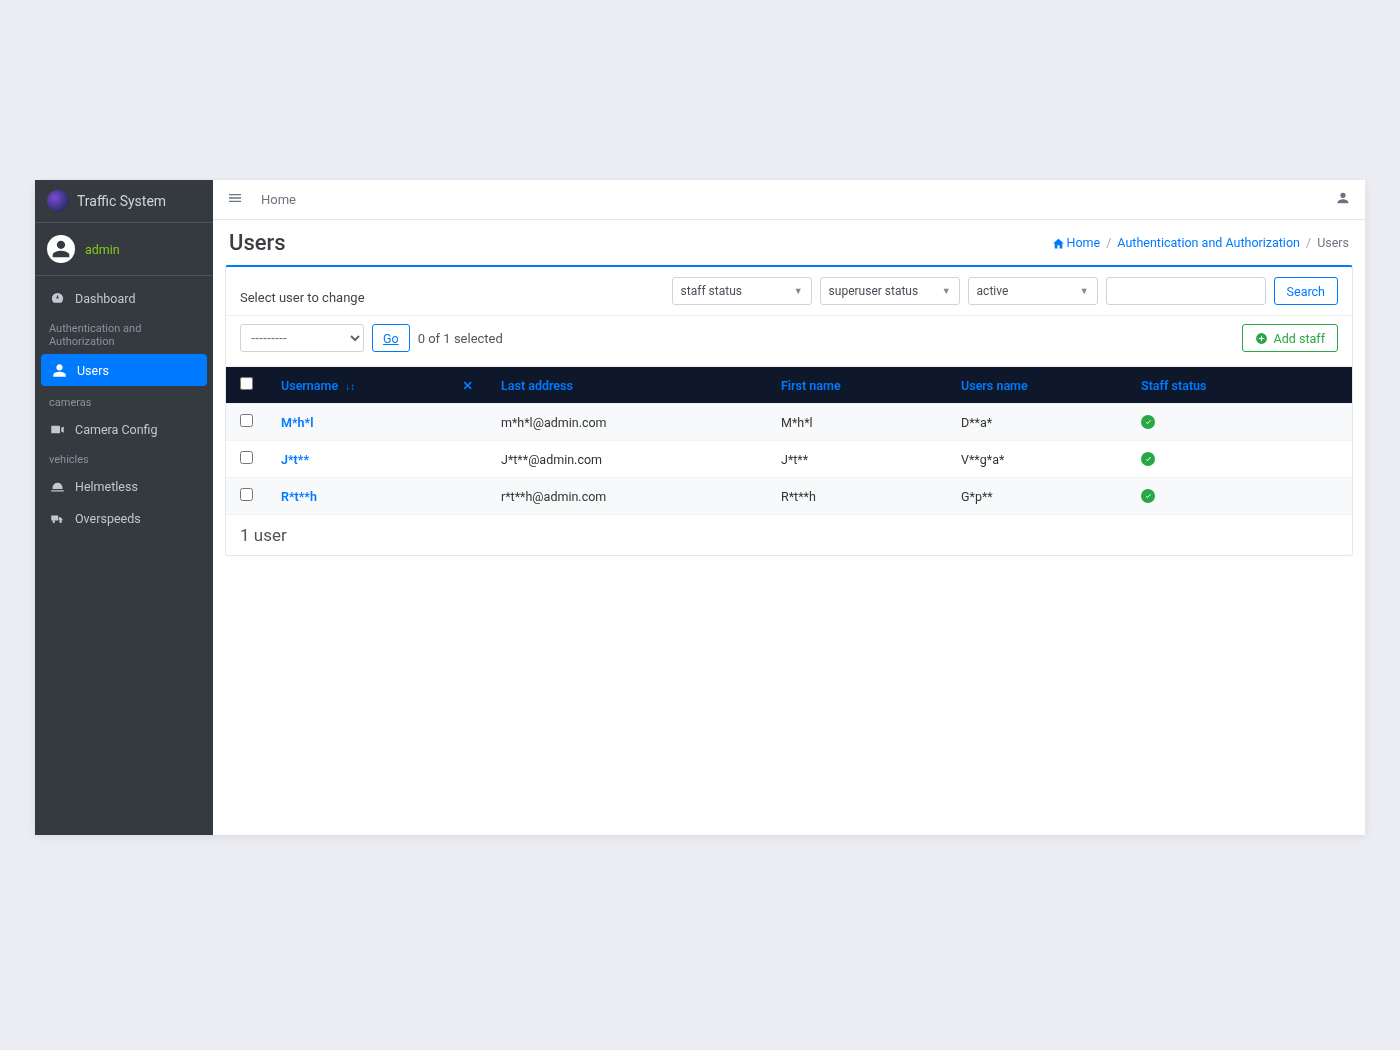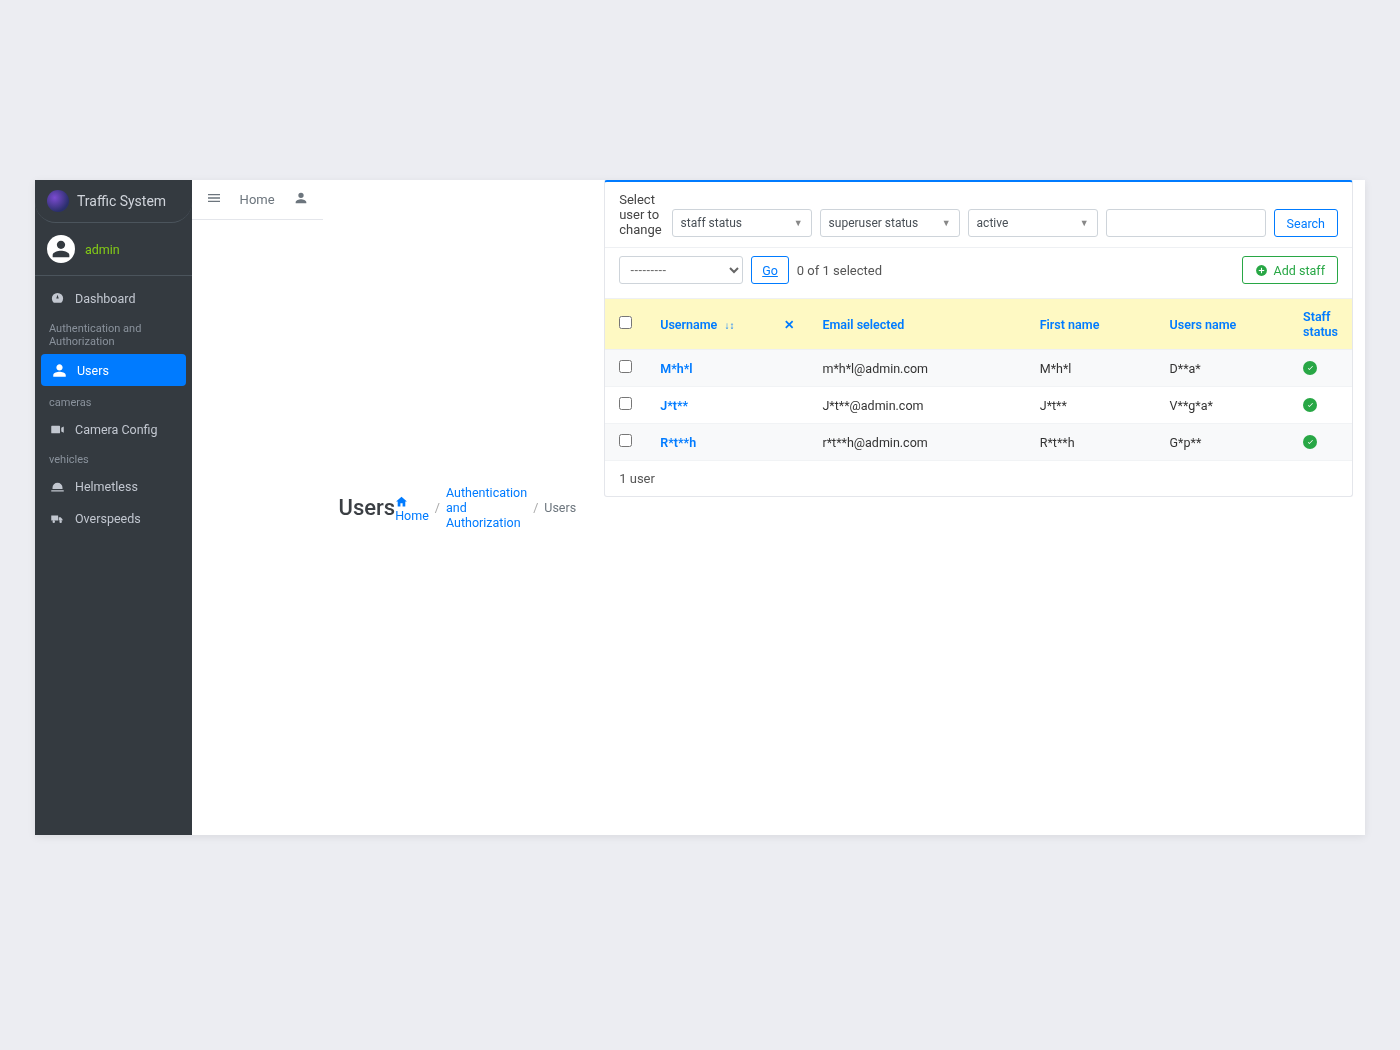--- a/index.html
+++ b/index.html
@@ -34,21 +34,20 @@
     font-size: 12.5px;
   }
   .brand {
     display: flex;
     align-items: center;
     padding: 10px 12px;
     border-bottom: 1px solid #4b545c;
     color: #d0d4db;
     font-size: 14px;
     gap: 8px;
-    border-radius: 21px;
   }
   .brand-logo {
     width: 22px; height: 22px;
     border-radius: 50%;
     background: radial-gradient(circle at 35% 35%, #7b4bd1, #2a2f6b 70%);
     display: inline-block;
     position: relative;
   }
   .user-panel {
     display: flex;
@@ -86,21 +85,21 @@
     color: #8a929c;
     font-size: 11px;
   }
   .nav-icon { width: 16px; height: 16px; display:inline-flex; align-items:center; justify-content:center; }
   .nav-icon svg { width: 15px; height: 15px; fill: currentColor; }
 
   
   .main {
     flex: 1;
     display: flex;
-    flex-direction: row;
+    flex-direction: column;
     background: #fff;
   }
   .topbar {
     height: 40px;
     display: flex;
     align-items: center;
     padding: 0 14px;
     border-bottom: 1px solid #e4e6eb;
     color: #6c757d;
     gap: 18px;
@@ -179,37 +178,37 @@
     background:#fff; padding:0 6px;
   }
 
   table.list {
     width:100%; border-collapse: collapse; font-size:12.5px;
     margin-top:6px;
   }
   table.list thead th {
     text-align:left; padding:10px 14px; color:#007bff; font-weight:600;
     border-top:1px solid #eef0f3; border-bottom:1px solid #eef0f3;
-    background:#fef9c3;
+    background:#0f172a;
   }
   table.list thead th.checkbox-col { width:34px; }
   table.list tbody td { padding:10px 14px; border-bottom:1px solid #f1f3f5; }
   table.list tbody tr:nth-child(odd) td { background:#f8f9fa; }
   table.list tbody tr:nth-child(even) td { background:#fff; }
   .link { color:#007bff; font-weight:600; cursor:pointer; }
   .sort-icons { font-size:10px; margin-left:4px; color:#007bff; }
   .clear-sort { float:right; color:#007bff; font-weight:700; cursor:pointer; }
   .check-green {
     display:inline-flex; width:14px; height:14px; border-radius:50%;
     background:#28a745; align-items:center; justify-content:center;
   }
   .check-green svg { width:9px; height:9px; fill:#fff; }
 
   .card-footer {
-    padding:10px 14px; font-size:13px; color:#555;
+    padding:10px 14px; font-size:17px; color:#555;
   }
 </style>
 </head>
 <body>
 
 <div class="outer">
   <div class="app">
 
     <aside class="sidebar">
       <div class="brand">
@@ -348,21 +347,21 @@
             <thead>
               <tr>
                 <th class="checkbox-col">
                   <input type="checkbox" style="">
                 </th>
                 <th style="width:220px;">
                   <span>Username</span>
                   <span class="sort-icons">↓↕</span>
                   <span class="clear-sort">✕</span>
                 </th>
-                <th style="width:280px;">Email selected</th>
+                <th style="width:280px;">Last address</th>
                 <th style="width:180px;">First name</th>
                 <th style="width:180px;">Users name</th>
                 <th>Staff status</th>
               </tr>
             </thead>
             <tbody id="rows">
                 <tr>
                   <td><input type="checkbox" style=""></td>
                   <td><span class="link">M*h*l</span></td>
                   <td>m*h*l@admin.com</td>

